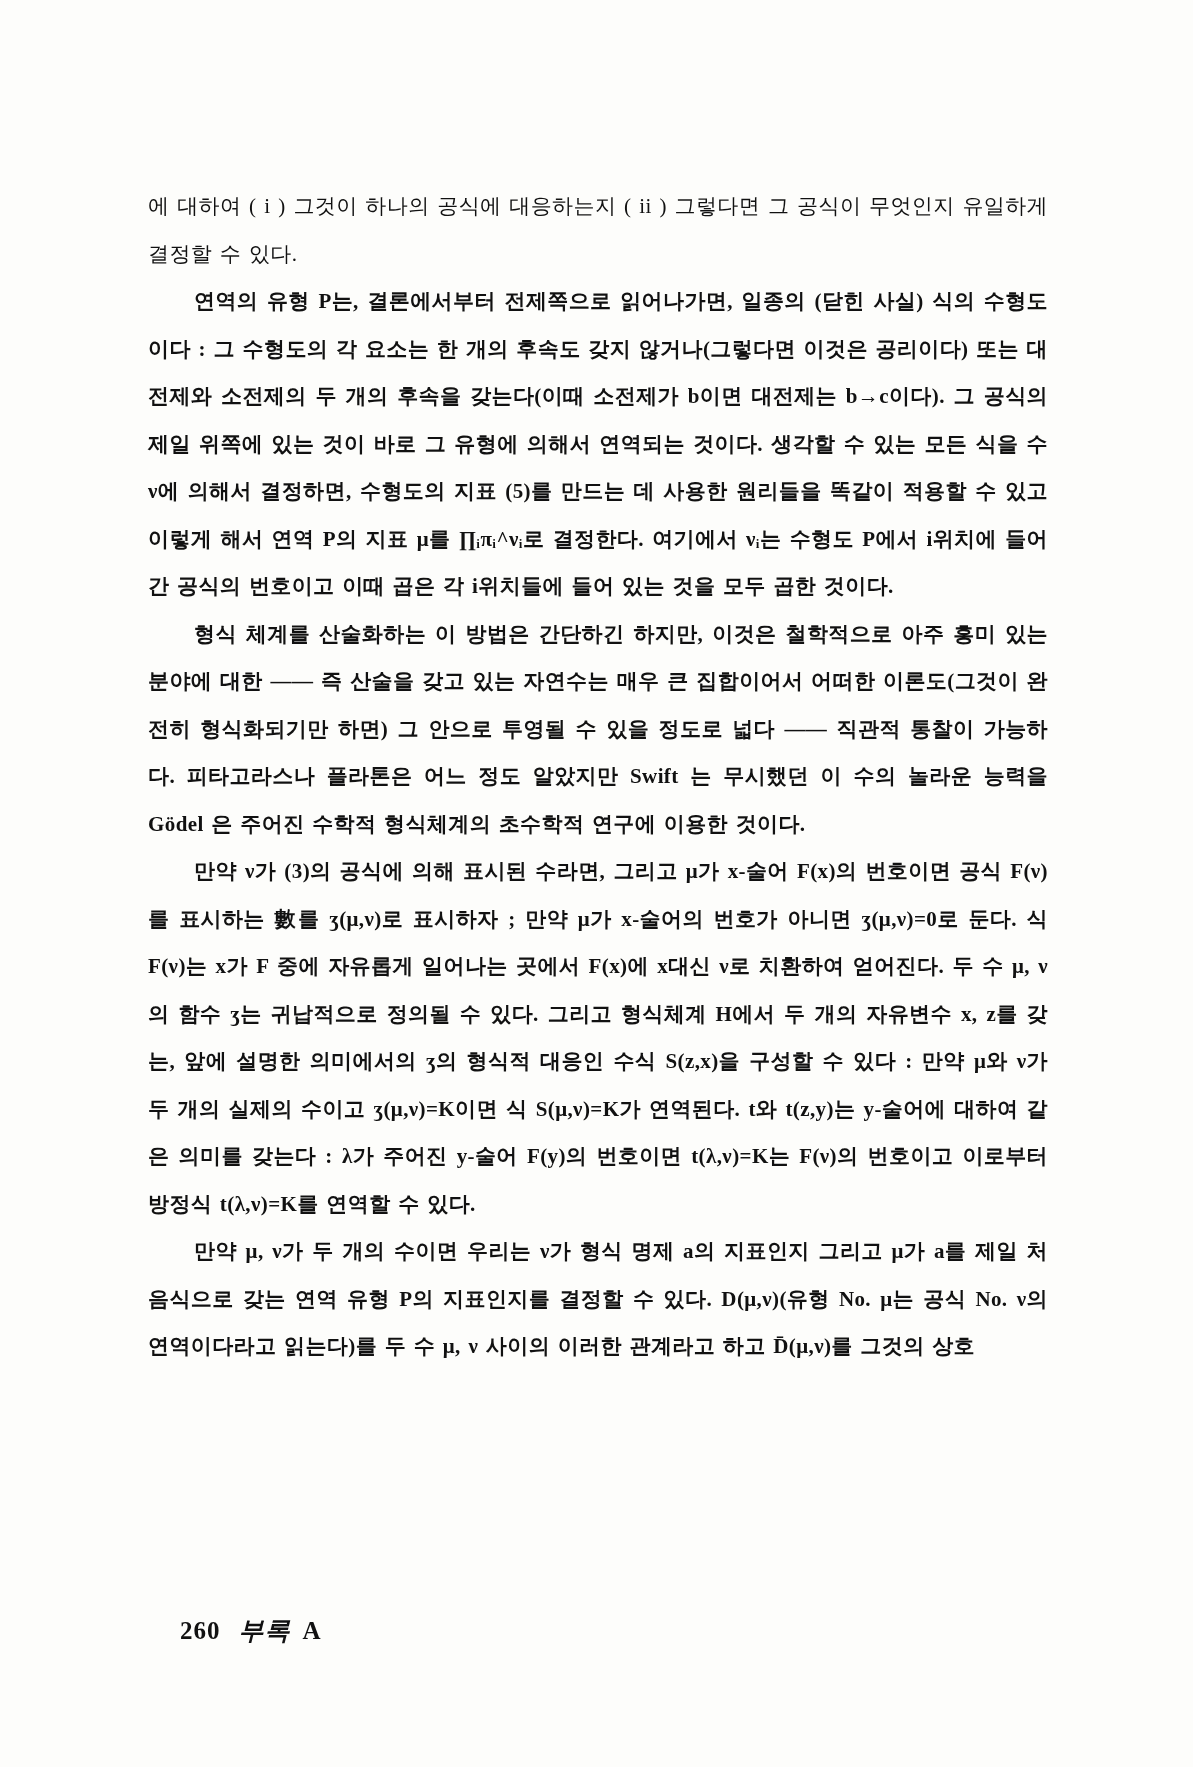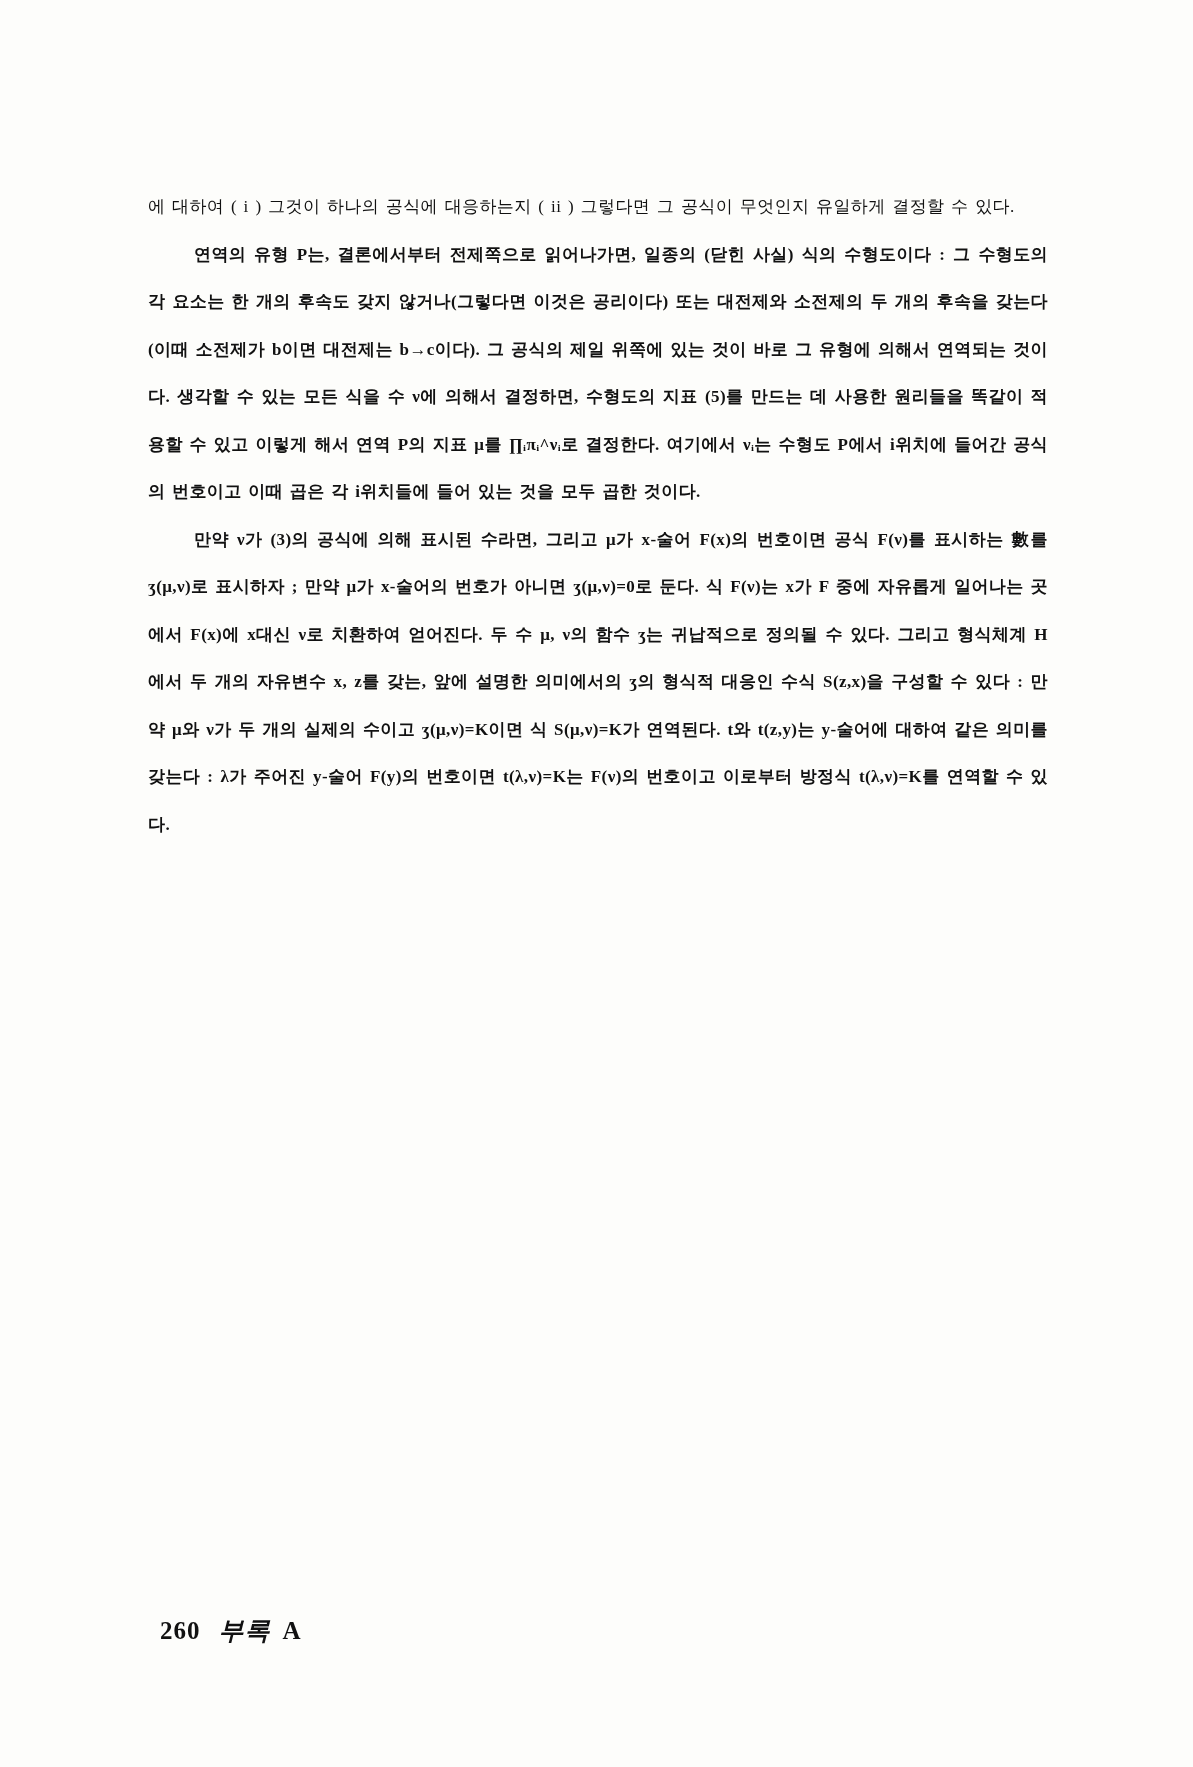--- a/index.html
+++ b/index.html
@@ -25,21 +25,21 @@
   .text-block {
     position: absolute;
     left: 148px;
     top: 183px;
     width: 900px;
   }
   .para {
     margin: 0 0 0 0;
     text-align: justify;
     text-justify: inter-character;
-    font-size: 17px;
+    font-size: 21px;
     line-height: 47.5px;
     letter-spacing: 0.4px;
     word-spacing: 2px;
     color: #111111;
   }
   .para + .para {
     margin-top: 0px;
   }
   .indent {
     text-indent: 46px;
@@ -50,34 +50,37 @@
     left: 160px;
     top: 1614px;
     font-family: "Liberation Serif", serif;
     font-size: 25px;
     font-weight: bold;
     letter-spacing: 1px;
     color: #111111;
   }
   .footer .pg {
     margin-right: 18px;
+    margin-left: 20px;
   }
   .footer .appx {
     margin-right: 12px;
     font-style: italic;
   }
 </style>
 </head>
 <body>
 
 <div class="page">
 
   <div class="text-block">
     <p class="para">에 대하여 ( i ) 그것이 하나의 공식에 대응하는지 ( ii ) 그렇다면 그 공식이 무엇인지 유일하게 결정할 수 있다.</p>
     <p class="para indent">연역의 유형 P는, 결론에서부터 전제쪽으로 읽어나가면, 일종의 (닫힌 사실) 식의 수형도이다 : 그 수형도의 각 요소는 한 개의 후속도 갖지 않거나(그렇다면 이것은 공리이다) 또는 대전제와 소전제의 두 개의 후속을 갖는다(이때 소전제가 b이면 대전제는 b→c이다). 그 공식의 제일 위쪽에 있는 것이 바로 그 유형에 의해서 연역되는 것이다. 생각할 수 있는 모든 식을 수 ν에 의해서 결정하면, 수형도의 지표 (5)를 만드는 데 사용한 원리들을 똑같이 적용할 수 있고 이렇게 해서 연역 P의 지표 μ를 ∏ᵢπᵢ^νᵢ로 결정한다. 여기에서 νᵢ는 수형도 P에서 i위치에 들어간 공식의 번호이고 이때 곱은 각 i위치들에 들어 있는 것을 모두 곱한 것이다.</p>
+    <p class="para indent">형식 체계를 산술화하는 이 방법은 간단하긴 하지만, 이것은 철학적으로 아주 흥미 있는 분야에 대한 —— 즉 산술을 갖고 있는 자연수는 매우 큰 집합이어서 어떠한 이론도(그것이 완전히 형식화되기만 하면) 그 안으로 투영될 수 있을 정도로 넓다 —— 직관적 통찰이 가능하다. 피타고라스나 플라톤은 어느 정도 알았지만 Swift 는 무시했던 이 수의 놀라운 능력을 Gödel 은 주어진 수학적 형식체계의 초수학적 연구에 이용한 것이다.</p>
     <p class="para indent">만약 ν가 (3)의 공식에 의해 표시된 수라면, 그리고 μ가 x-술어 F(x)의 번호이면 공식 F(ν)를 표시하는 數를 ʒ(μ,ν)로 표시하자 ; 만약 μ가 x-술어의 번호가 아니면 ʒ(μ,ν)=0로 둔다. 식 F(ν)는 x가 F 중에 자유롭게 일어나는 곳에서 F(x)에 x대신 ν로 치환하여 얻어진다. 두 수 μ, ν의 함수 ʒ는 귀납적으로 정의될 수 있다. 그리고 형식체계 H에서 두 개의 자유변수 x, z를 갖는, 앞에 설명한 의미에서의 ʒ의 형식적 대응인 수식 S(z,x)을 구성할 수 있다 : 만약 μ와 ν가 두 개의 실제의 수이고 ʒ(μ,ν)=K이면 식 S(μ,ν)=K가 연역된다. t와 t(z,y)는 y-술어에 대하여 같은 의미를 갖는다 : λ가 주어진 y-술어 F(y)의 번호이면 t(λ,ν)=K는 F(ν)의 번호이고 이로부터 방정식 t(λ,ν)=K를 연역할 수 있다.</p>
+    <p class="para indent">만약 μ, ν가 두 개의 수이면 우리는 ν가 형식 명제 a의 지표인지 그리고 μ가 a를 제일 처음식으로 갖는 연역 유형 P의 지표인지를 결정할 수 있다. D(μ,ν)(유형 No. μ는 공식 No. ν의 연역이다라고 읽는다)를 두 수 μ, ν 사이의 이러한 관계라고 하고 D̄(μ,ν)를 그것의 상호</p>
   </div>
 
   <div class="footer">
     <span class="pg">260</span><span class="appx">부록</span><span>A</span>
   </div>
 
 </div>
 
 </body></html>

